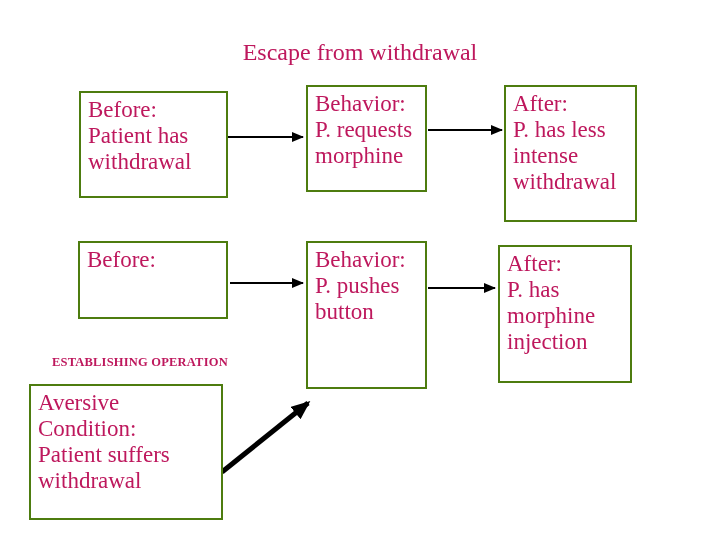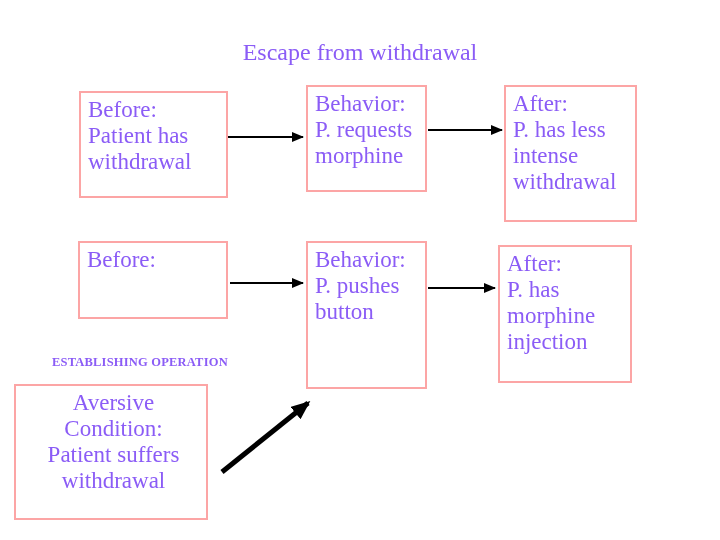--- a/index.html
+++ b/index.html
@@ -5,38 +5,38 @@
   html, body {
     margin: 0;
     padding: 0;
     background: #ffffff;
   }
   .slide {
     position: relative;
     width: 720px;
     height: 540px;
     background: #ffffff;
-    color: #8b5cf6;
+    color: #be185d;
     font-family: "Liberation Serif", serif;
     overflow: hidden;
   }
   .slide-title {
     position: absolute;
     top: 38px;
     left: 0;
     width: 720px;
     text-align: center;
     font-size: 24px;
     line-height: 28px;
     white-space: nowrap;
   }
   .dbox {
     position: absolute;
     box-sizing: border-box;
-    border: 2px solid #fca5a5;
+    border: 2px solid #4d7c0f;
     background: #ffffff;
     padding: 4px 2px 0 7px;
     font-size: 23px;
     line-height: 26px;
   }
   .dbox .box-label {
     white-space: pre-line;
   }
   .dbox .box-text {
     white-space: pre-line;
@@ -58,21 +58,21 @@
     height: 540px;
     pointer-events: none;
   }
   
   .box-before-1   { left: 79px;  top: 91px;  width: 149px; height: 107px; }
   .box-behavior-1 { left: 306px; top: 85px;  width: 121px; height: 107px; }
   .box-after-1    { left: 504px; top: 85px;  width: 133px; height: 137px; }
   .box-before-2   { left: 78px;  top: 241px; width: 150px; height: 78px;  }
   .box-behavior-2 { left: 306px; top: 241px; width: 121px; height: 148px; }
   .box-after-2    { left: 498px; top: 245px; width: 134px; height: 138px; }
-  .box-aversive   { left: 14px;  top: 384px; width: 194px; height: 136px; text-align: center; }
+  .box-aversive   { left: 29px;  top: 384px; width: 194px; height: 136px; }
 </style>
 </head>
 <body>
 
 <div class="slide">
 
   <div class="slide-title">Escape from withdrawal</div>
 
   <svg class="arrow-layer" width="720" height="540" viewBox="0 0 720 540" xmlns="http://www.w3.org/2000/svg">
     <defs>

